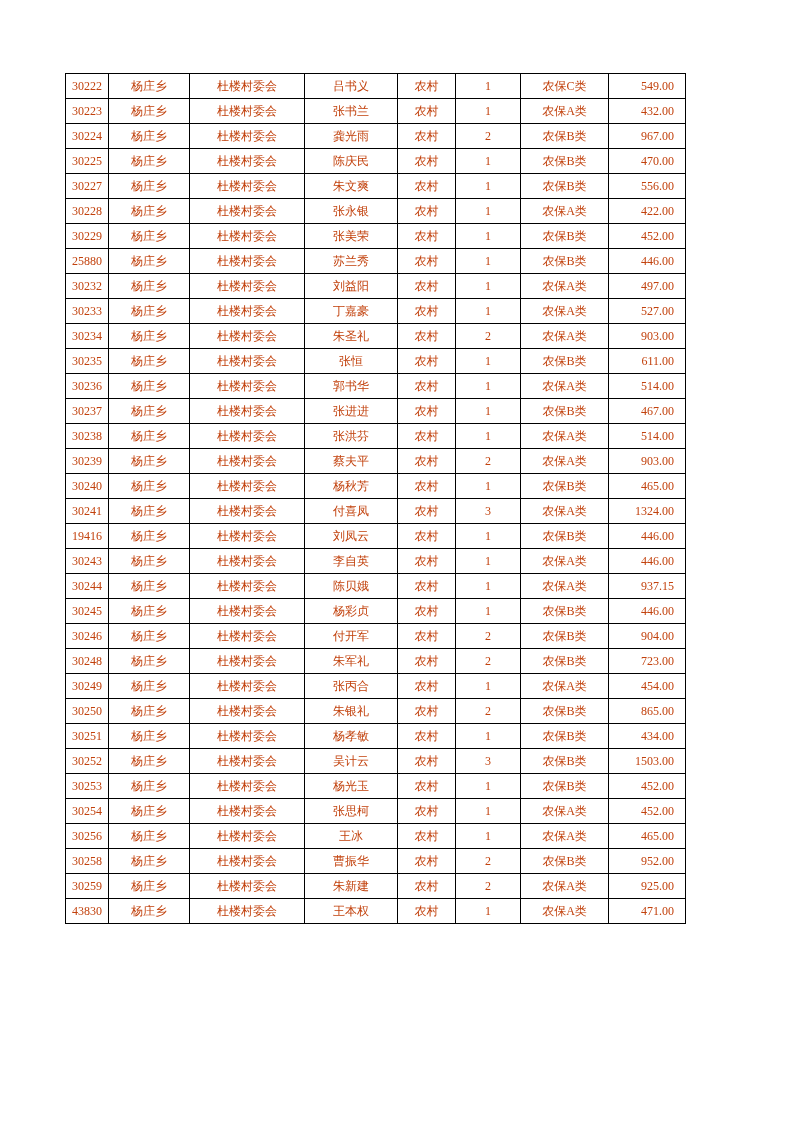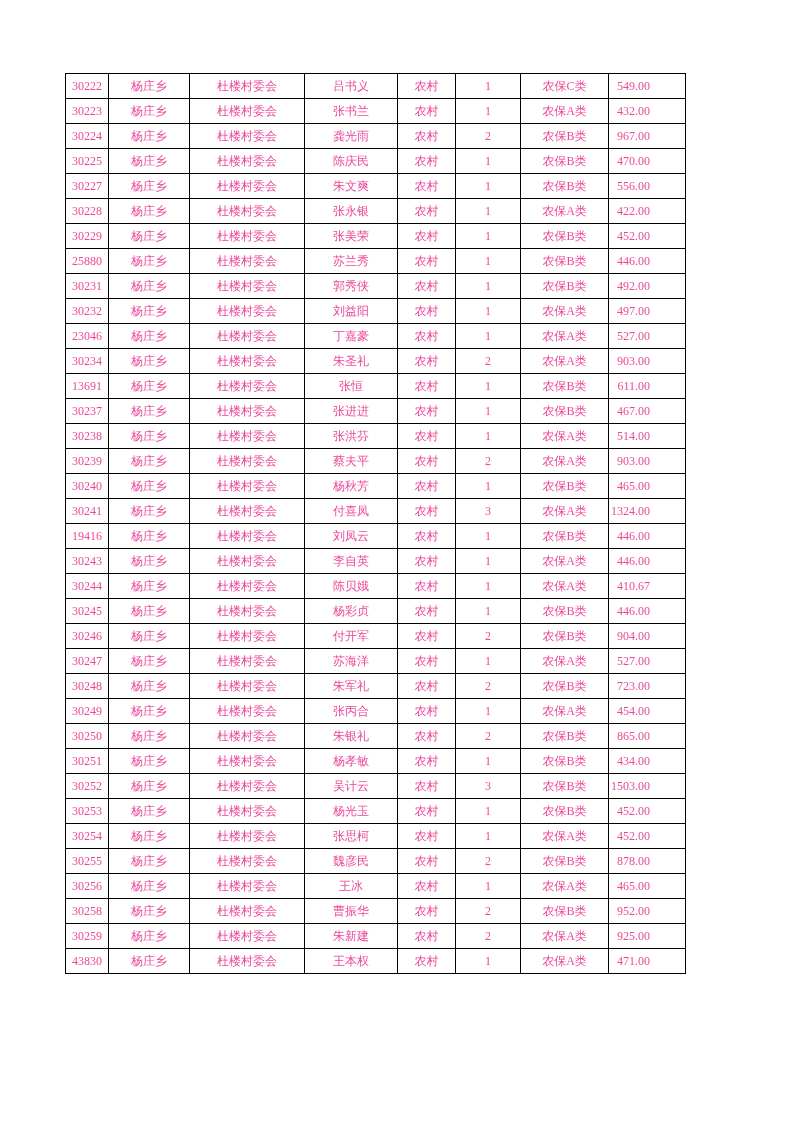--- a/index.html
+++ b/index.html
@@ -7,21 +7,21 @@
     padding: 0;
     background: #e8e8e8;
   }
   .page {
     position: relative;
     width: 793px;
     height: 1122px;
     margin: 0 auto;
     background: #ffffff;
     font-family: "Liberation Serif", "DejaVu Serif", serif;
-    color: #ec4899;
+    color: #c2410c;
     overflow: hidden;
   }
   table.records {
     position: absolute;
     left: 65px;
     top: 73px;
     border-collapse: collapse;
     table-layout: fixed;
     width: 620px;
   }
@@ -30,21 +30,21 @@
     height: 24px;
     font-size: 12px;
     line-height: 24px;
     text-align: center;
     padding: 0;
     overflow: hidden;
     white-space: nowrap;
   }
   table.records td.col-7 {
     text-align: right;
-    padding-right: 35px;
+    padding-right: 11px;
   }
   col.c0 { width: 43px; }
   col.c1 { width: 81px; }
   col.c2 { width: 115px; }
   col.c3 { width: 93px; }
   col.c4 { width: 58px; }
   col.c5 { width: 65px; }
   col.c6 { width: 88px; }
   col.c7 { width: 77px; }
 </style>
@@ -138,70 +138,70 @@
           <td class="col-0">25880</td>
           <td class="col-1">杨庄乡</td>
           <td class="col-2">杜楼村委会</td>
           <td class="col-3">苏兰秀</td>
           <td class="col-4">农村</td>
           <td class="col-5">1</td>
           <td class="col-6">农保B类</td>
           <td class="col-7">446.00</td>
         </tr>
         <tr>
-          <td class="col-0">30231</td>
-          <td class="col-1">杨庄乡</td>
-          <td class="col-2">杜楼村委会</td>
-          <td class="col-3">郭秀侠</td>
-          <td class="col-4">农村</td>
-          <td class="col-5">1</td>
-          <td class="col-6">农保B类</td>
-          <td class="col-7">492.00</td>
-        </tr>
-        <tr>
           <td class="col-0">30232</td>
           <td class="col-1">杨庄乡</td>
           <td class="col-2">杜楼村委会</td>
           <td class="col-3">刘益阳</td>
           <td class="col-4">农村</td>
           <td class="col-5">1</td>
           <td class="col-6">农保A类</td>
           <td class="col-7">497.00</td>
         </tr>
         <tr>
-          <td class="col-0">23046</td>
+          <td class="col-0">30233</td>
           <td class="col-1">杨庄乡</td>
           <td class="col-2">杜楼村委会</td>
           <td class="col-3">丁嘉豪</td>
           <td class="col-4">农村</td>
           <td class="col-5">1</td>
           <td class="col-6">农保A类</td>
           <td class="col-7">527.00</td>
         </tr>
         <tr>
           <td class="col-0">30234</td>
           <td class="col-1">杨庄乡</td>
           <td class="col-2">杜楼村委会</td>
           <td class="col-3">朱圣礼</td>
           <td class="col-4">农村</td>
           <td class="col-5">2</td>
           <td class="col-6">农保A类</td>
           <td class="col-7">903.00</td>
         </tr>
         <tr>
-          <td class="col-0">13691</td>
+          <td class="col-0">30235</td>
           <td class="col-1">杨庄乡</td>
           <td class="col-2">杜楼村委会</td>
           <td class="col-3">张恒</td>
           <td class="col-4">农村</td>
           <td class="col-5">1</td>
           <td class="col-6">农保B类</td>
           <td class="col-7">611.00</td>
         </tr>
         <tr>
+          <td class="col-0">30236</td>
+          <td class="col-1">杨庄乡</td>
+          <td class="col-2">杜楼村委会</td>
+          <td class="col-3">郭书华</td>
+          <td class="col-4">农村</td>
+          <td class="col-5">1</td>
+          <td class="col-6">农保A类</td>
+          <td class="col-7">514.00</td>
+        </tr>
+        <tr>
           <td class="col-0">30237</td>
           <td class="col-1">杨庄乡</td>
           <td class="col-2">杜楼村委会</td>
           <td class="col-3">张进进</td>
           <td class="col-4">农村</td>
           <td class="col-5">1</td>
           <td class="col-6">农保B类</td>
           <td class="col-7">467.00</td>
         </tr>
         <tr>
@@ -265,21 +265,21 @@
           <td class="col-7">446.00</td>
         </tr>
         <tr>
           <td class="col-0">30244</td>
           <td class="col-1">杨庄乡</td>
           <td class="col-2">杜楼村委会</td>
           <td class="col-3">陈贝娥</td>
           <td class="col-4">农村</td>
           <td class="col-5">1</td>
           <td class="col-6">农保A类</td>
-          <td class="col-7">410.67</td>
+          <td class="col-7">937.15</td>
         </tr>
         <tr>
           <td class="col-0">30245</td>
           <td class="col-1">杨庄乡</td>
           <td class="col-2">杜楼村委会</td>
           <td class="col-3">杨彩贞</td>
           <td class="col-4">农村</td>
           <td class="col-5">1</td>
           <td class="col-6">农保B类</td>
           <td class="col-7">446.00</td>
@@ -288,30 +288,20 @@
           <td class="col-0">30246</td>
           <td class="col-1">杨庄乡</td>
           <td class="col-2">杜楼村委会</td>
           <td class="col-3">付开军</td>
           <td class="col-4">农村</td>
           <td class="col-5">2</td>
           <td class="col-6">农保B类</td>
           <td class="col-7">904.00</td>
         </tr>
         <tr>
-          <td class="col-0">30247</td>
-          <td class="col-1">杨庄乡</td>
-          <td class="col-2">杜楼村委会</td>
-          <td class="col-3">苏海洋</td>
-          <td class="col-4">农村</td>
-          <td class="col-5">1</td>
-          <td class="col-6">农保A类</td>
-          <td class="col-7">527.00</td>
-        </tr>
-        <tr>
           <td class="col-0">30248</td>
           <td class="col-1">杨庄乡</td>
           <td class="col-2">杜楼村委会</td>
           <td class="col-3">朱军礼</td>
           <td class="col-4">农村</td>
           <td class="col-5">2</td>
           <td class="col-6">农保B类</td>
           <td class="col-7">723.00</td>
         </tr>
         <tr>
@@ -366,30 +356,20 @@
         </tr>
         <tr>
           <td class="col-0">30254</td>
           <td class="col-1">杨庄乡</td>
           <td class="col-2">杜楼村委会</td>
           <td class="col-3">张思柯</td>
           <td class="col-4">农村</td>
           <td class="col-5">1</td>
           <td class="col-6">农保A类</td>
           <td class="col-7">452.00</td>
-        </tr>
-        <tr>
-          <td class="col-0">30255</td>
-          <td class="col-1">杨庄乡</td>
-          <td class="col-2">杜楼村委会</td>
-          <td class="col-3">魏彦民</td>
-          <td class="col-4">农村</td>
-          <td class="col-5">2</td>
-          <td class="col-6">农保B类</td>
-          <td class="col-7">878.00</td>
         </tr>
         <tr>
           <td class="col-0">30256</td>
           <td class="col-1">杨庄乡</td>
           <td class="col-2">杜楼村委会</td>
           <td class="col-3">王冰</td>
           <td class="col-4">农村</td>
           <td class="col-5">1</td>
           <td class="col-6">农保A类</td>
           <td class="col-7">465.00</td>

